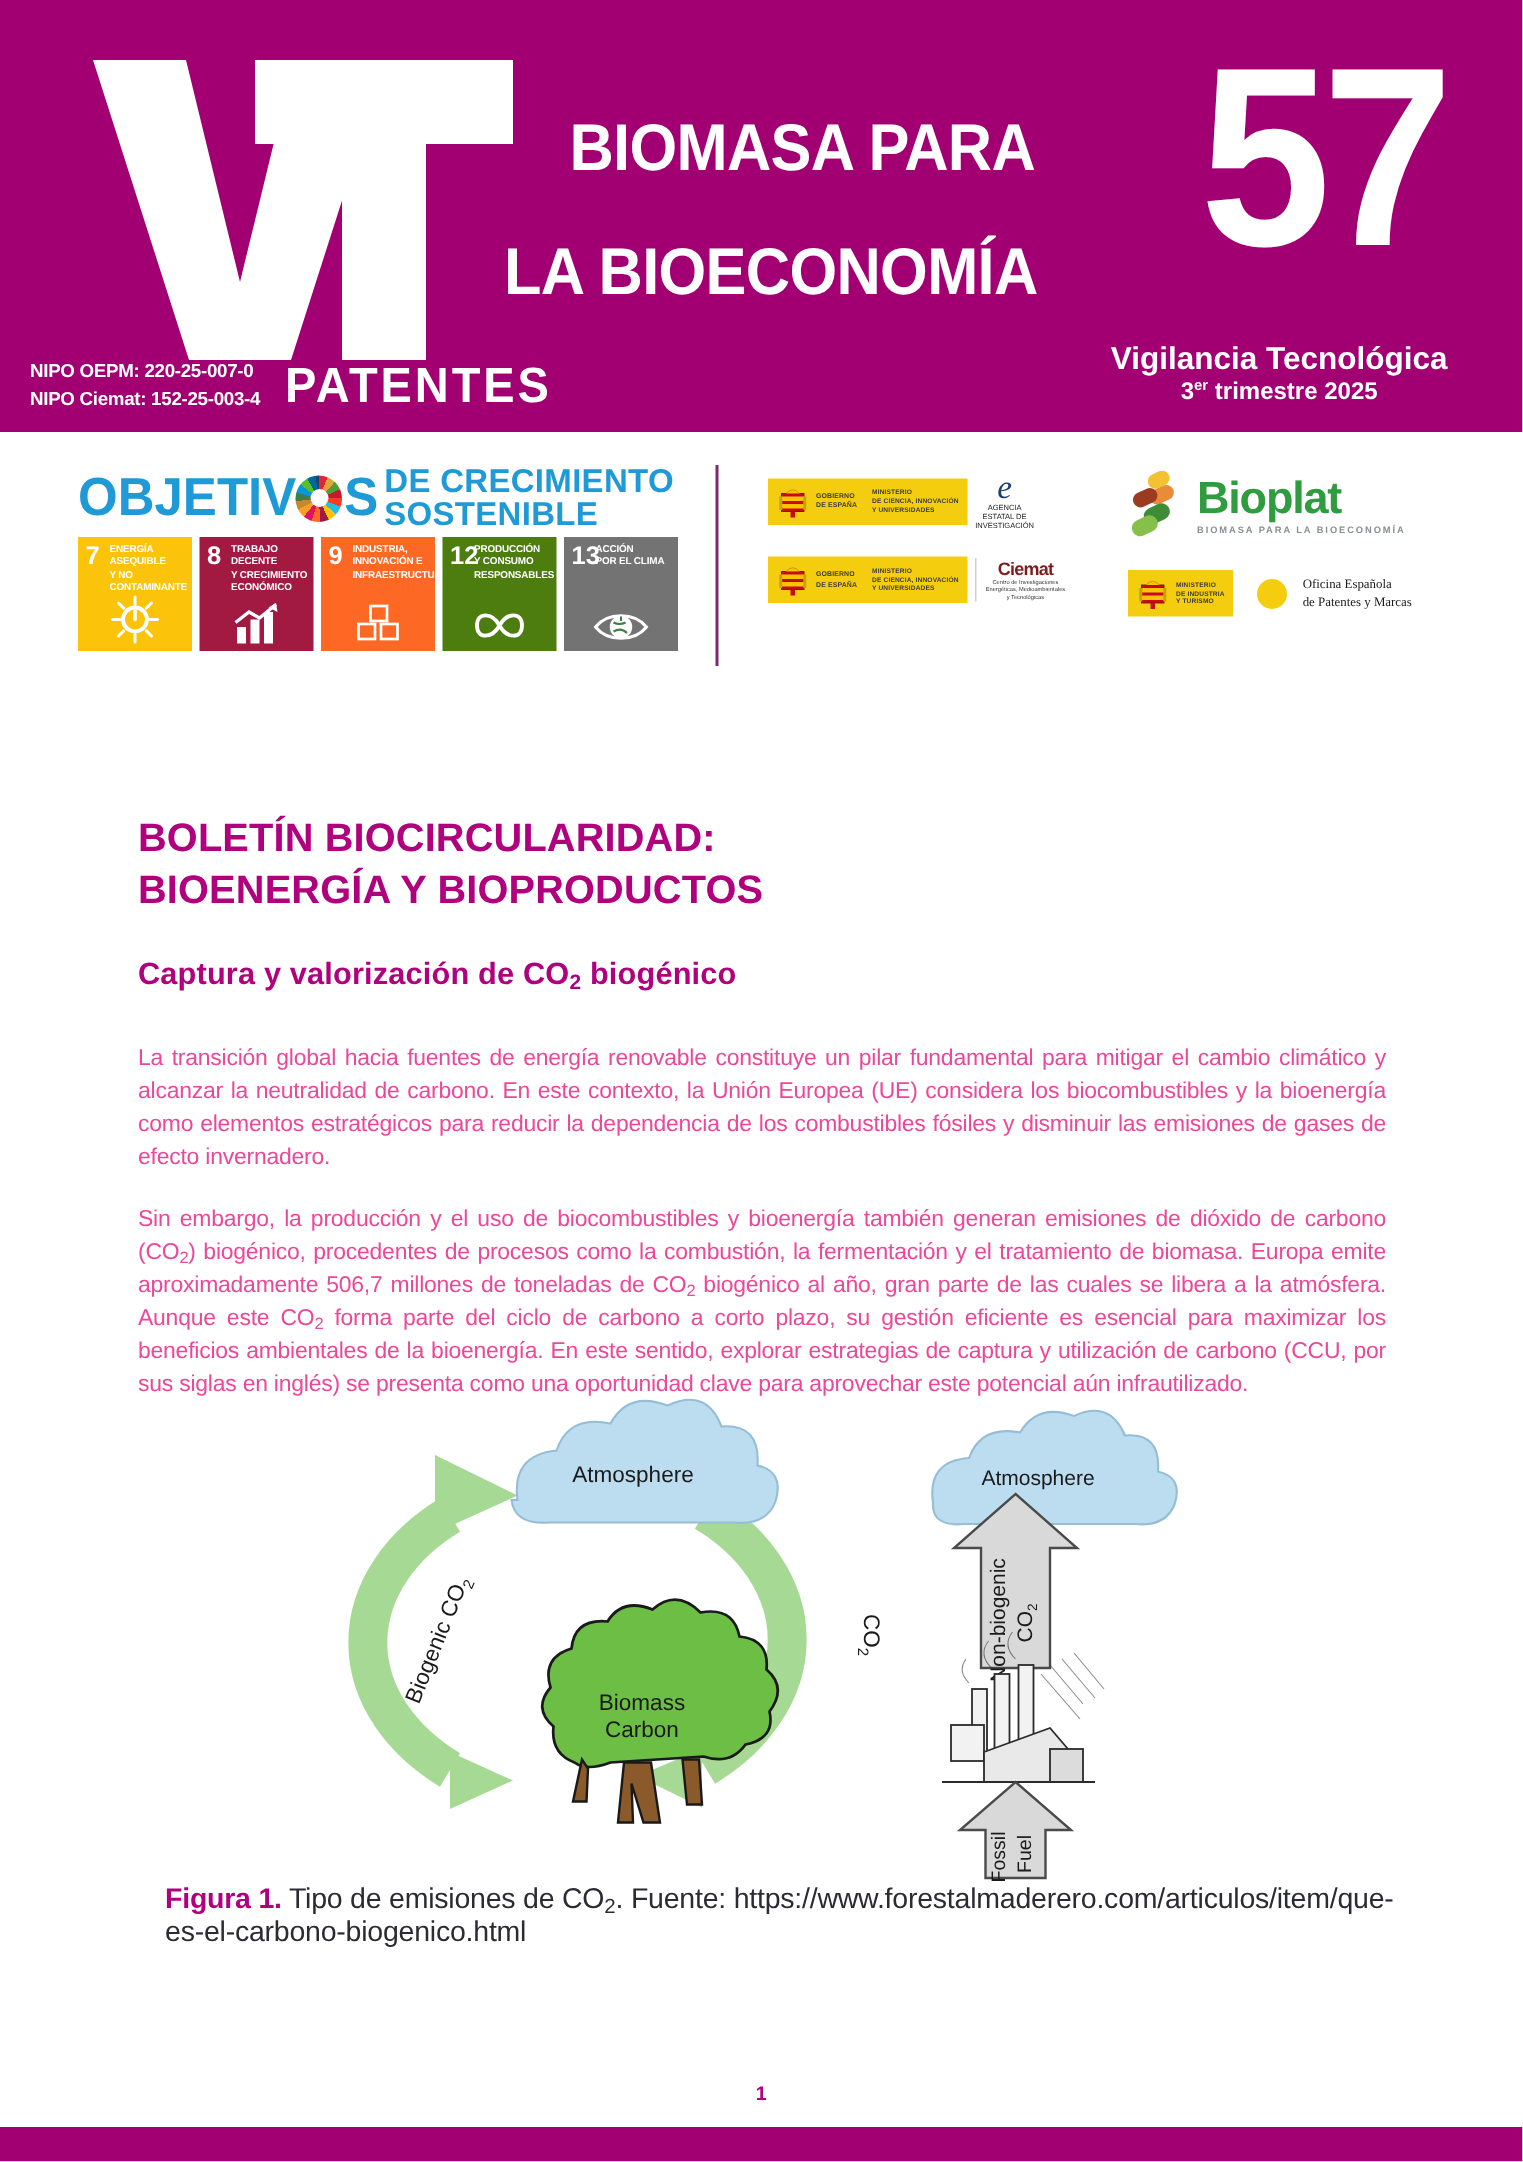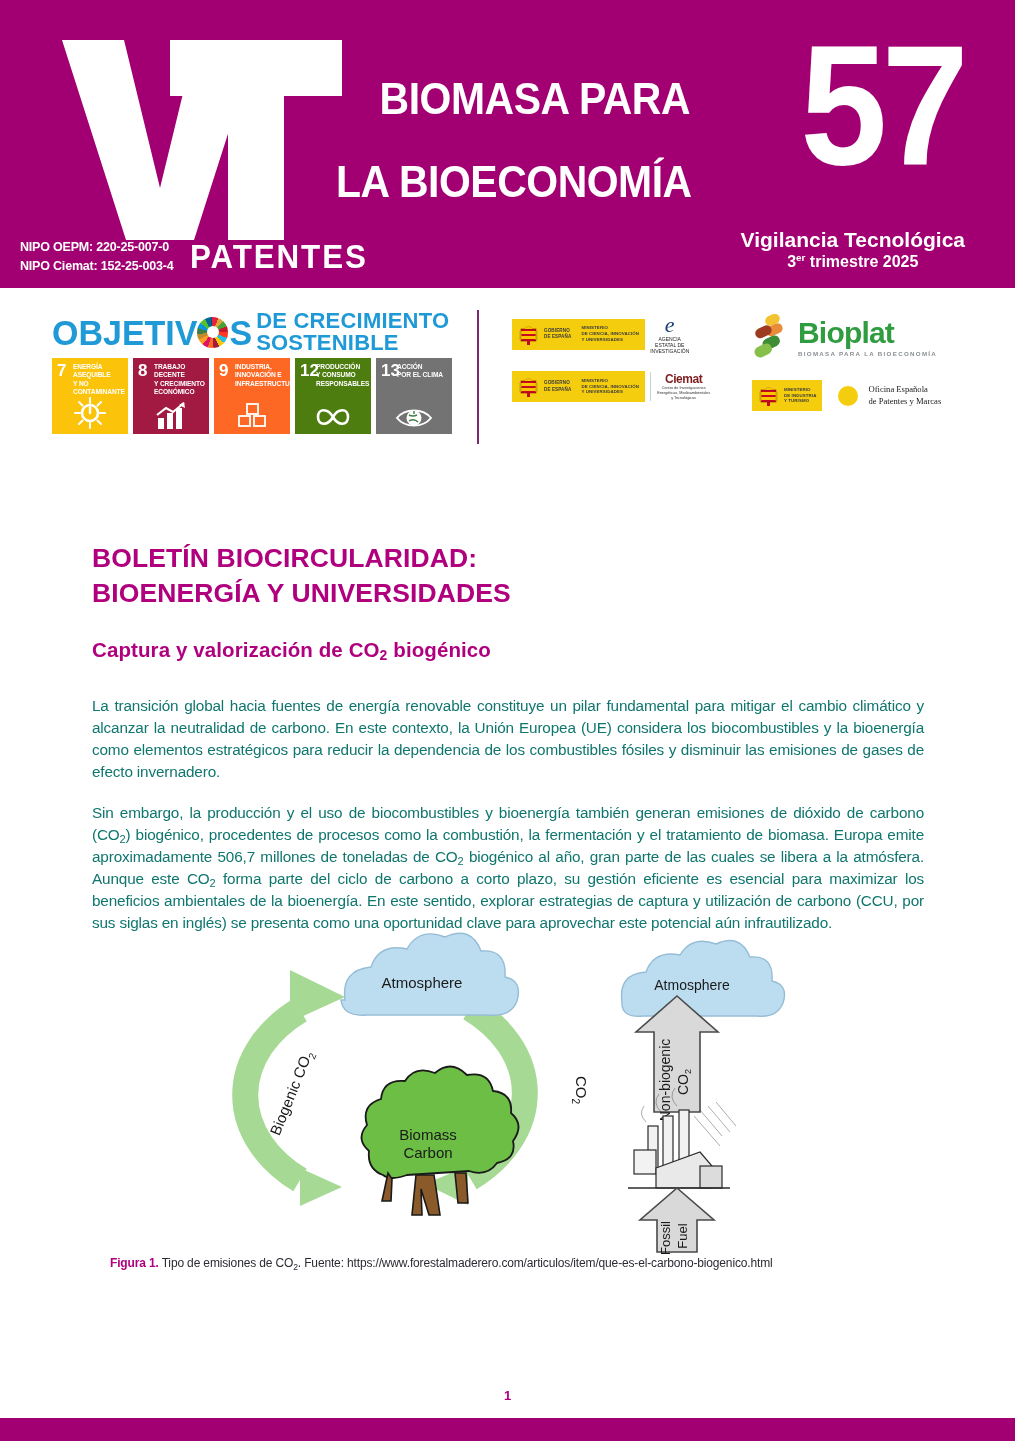--- a/index.html
+++ b/index.html
@@ -285,39 +285,39 @@
     letter-spacing: 0.1px;
   }
   .art-subtitle sub { font-size: 0.68em; vertical-align: baseline; position: relative; top: 3px; }
 
   .body-col {
     margin-left: 92px;
     width: 832px;
     margin-top: 33px;
   }
   .para {
-    color: #0f766e;
+    color: #ec4899;
     font-size: 15.3px;
     line-height: 1.43;
     text-align: justify;
     margin: 0 0 20px 0;
     letter-spacing: -0.15px;
   }
   .para sub { font-size: 0.72em; vertical-align: baseline; position: relative; top: 3px; }
   .fig-canvas {
     position: absolute;
     left: 0; top: 0;
     width: 1015px;
     height: 330px;
   }
   .fig-caption {
     position: absolute;
     left: 110px; top: 1256px;
     width: 820px;
-    font-size: 12px;
+    font-size: 19px;
     color: #2b2b33;
     letter-spacing: -0.15px;
   }
   .fig-caption b { color: #b0007e; }
   .fig-caption sub { font-size: 0.72em; vertical-align: baseline; position: relative; top: 3px; }
 
   
   .page-num {
     position: absolute;
     left: 0; top: 1388px;
@@ -565,21 +565,21 @@
         <div class="oepm-txt"><span>Oficina Española</span>
 <span>de Patentes y Marcas</span></div>
       </div>
     </div>
   </div>
 </div>
 
 <div class="article">
   <div class="title-block">
     <div class="art-title">BOLETÍN BIOCIRCULARIDAD:
-BIOENERGÍA Y UNIVERSIDADES</div>
+BIOENERGÍA Y BIOPRODUCTOS</div>
     <div class="art-subtitle">
       <span>Captura y valorización de CO</span><sub>2</sub><span> biogénico</span>
     </div>
   </div>
 
   <div class="body-col">
     <p class="para">La transición global hacia fuentes de energía renovable constituye un pilar fundamental para mitigar el cambio climático y alcanzar la neutralidad de carbono. En este contexto, la Unión Europea (UE) considera los biocombustibles y la bioenergía como elementos estratégicos para reducir la dependencia de los combustibles fósiles y disminuir las emisiones de gases de efecto invernadero.</p>
     <p class="para"><span>Sin embargo, la producción y el uso de biocombustibles y bioenergía también generan emisiones de dióxido de carbono (CO</span><sub>2</sub><span>) biogénico, procedentes de procesos como la combustión, la fermentación y el tratamiento de biomasa. Europa emite aproximadamente 506,7 millones de toneladas de CO</span><sub>2</sub><span> biogénico al año, gran parte de las cuales se libera a la atmósfera. Aunque este CO</span><sub>2</sub><span> forma parte del ciclo de carbono a corto plazo, su gestión eficiente es esencial para maximizar los beneficios ambientales de la bioenergía. En este sentido, explorar estrategias de captura y utilización de carbono (CCU, por sus siglas en inglés) se presenta como una oportunidad clave para aprovechar este potencial aún infrautilizado.</span></p>
   </div>
 </div>

